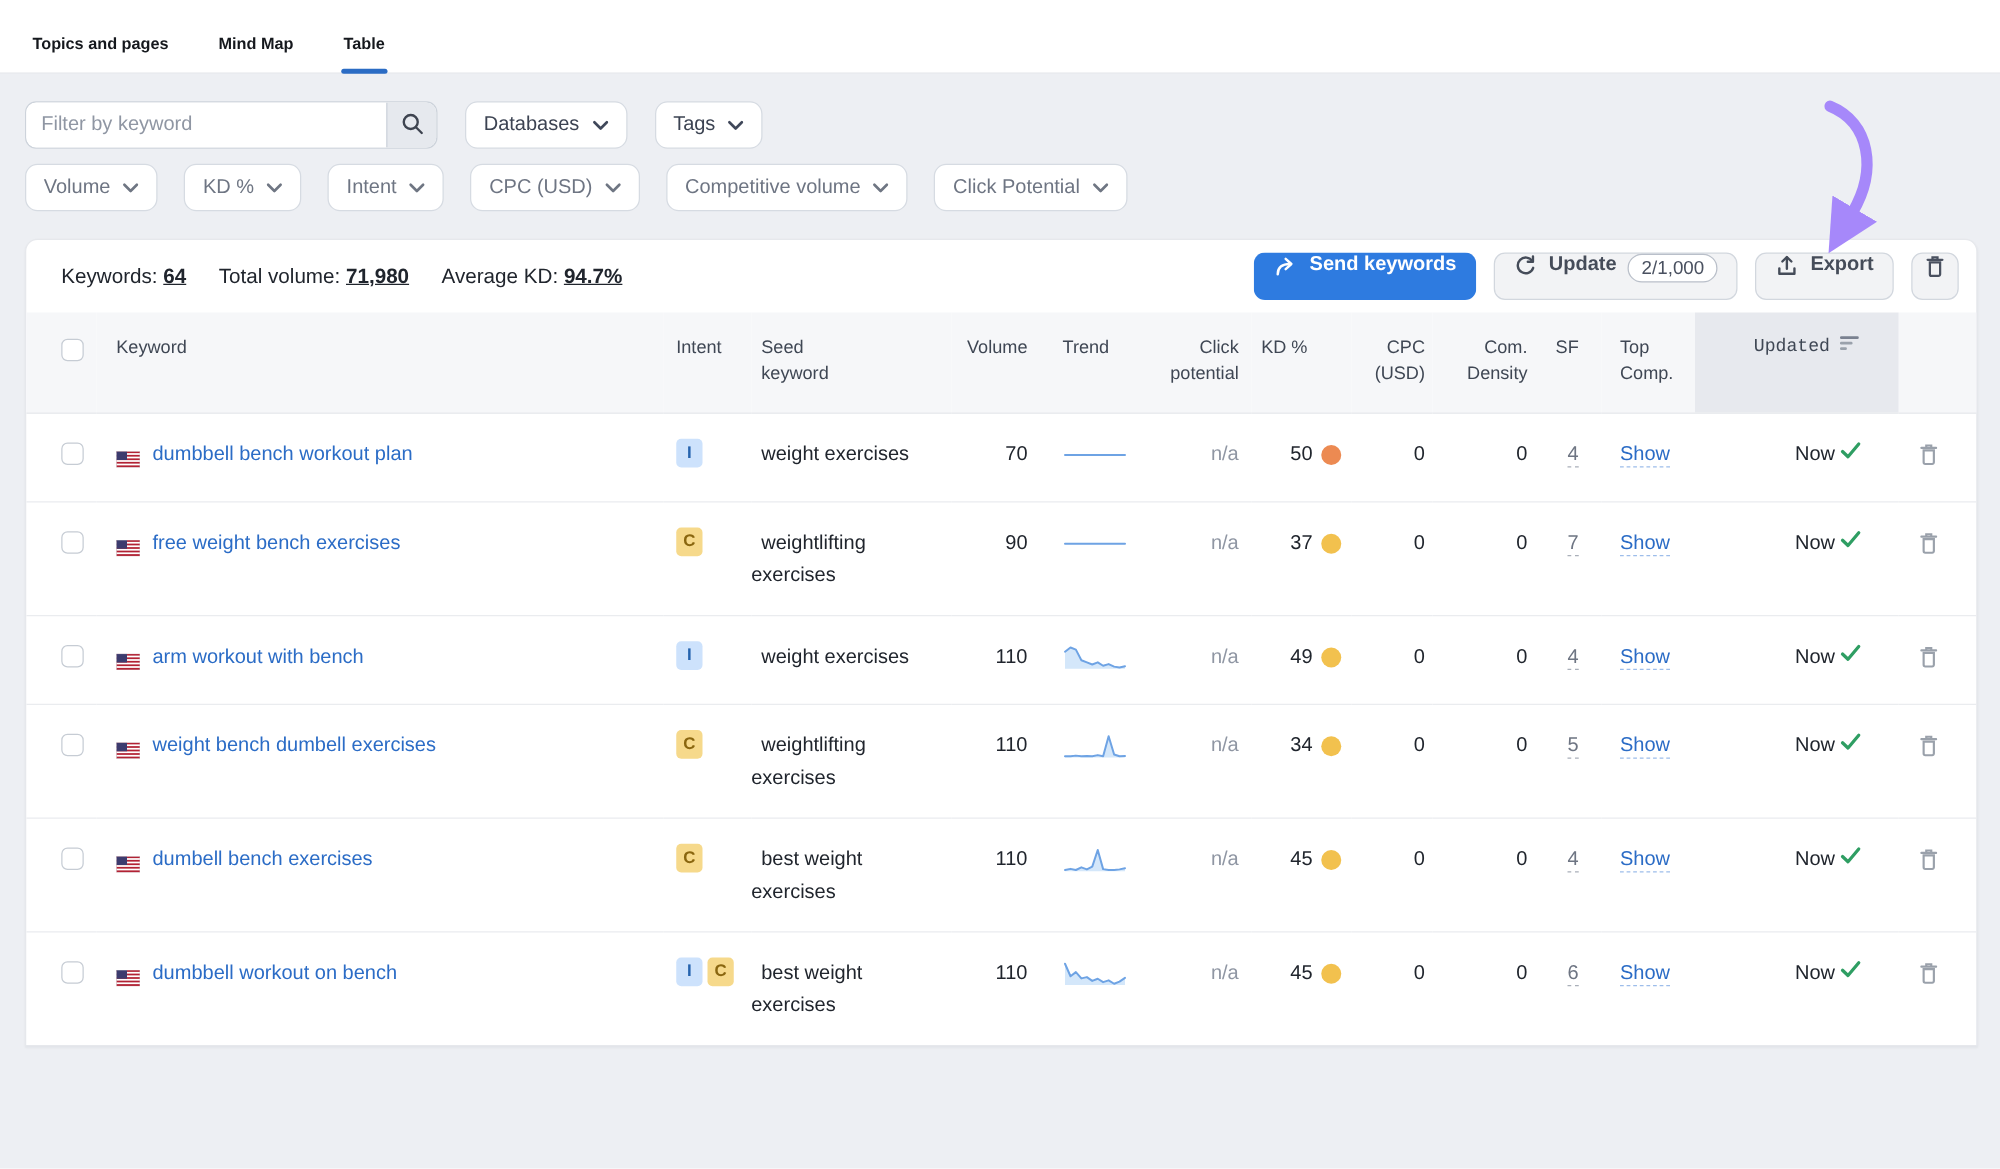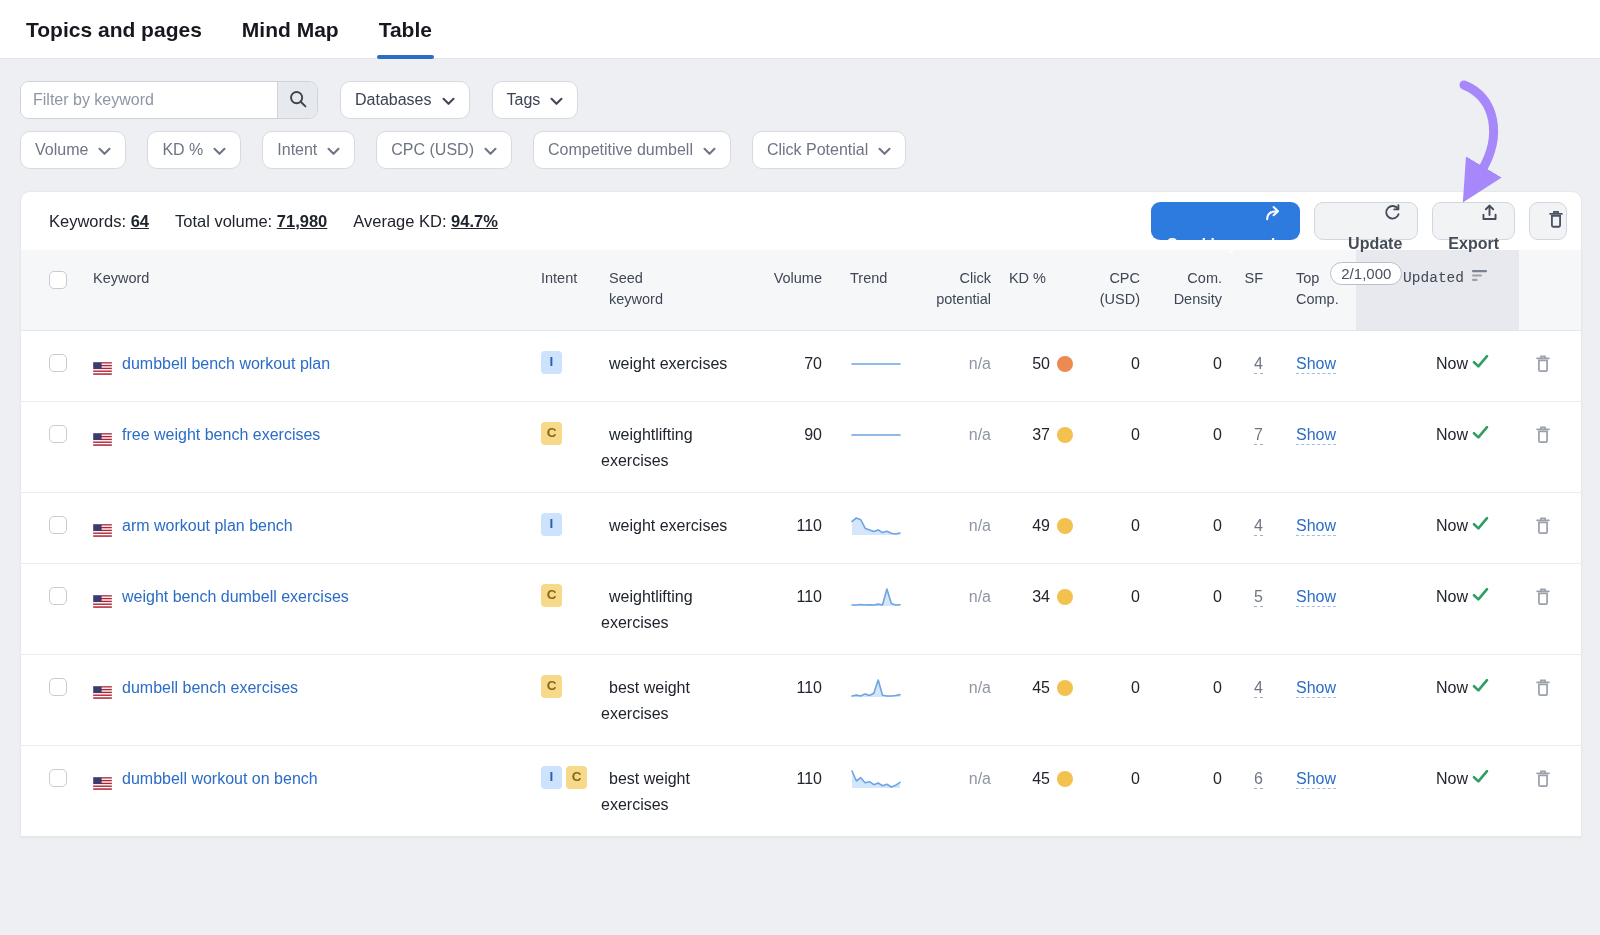--- a/index.html
+++ b/index.html
@@ -16,21 +16,21 @@
   .tabbar {
     background:#ffffff;
     height:59px;
     display:flex;
     align-items:flex-end;
     gap:36px;
     padding:0 0 0 24px;
     border-bottom:1px solid #e3e6ea;
   }
   .tab {
-    font-size:21px;
+    font-size:13px;
     font-weight:700;
     color:#15181d;
     padding:0 2px 16px 2px;
     position:relative;
     cursor:pointer;
     white-space:nowrap;
   }
   .tab.active::after {
     content:"";
     position:absolute;
@@ -38,21 +38,21 @@
     height:4px;
     background:#2b6cc4;
     border-radius:2px;
   }
 
   
   .filters { padding:22px 20px 0 20px; }
   .filter-row { display:flex; gap:22px; }
   .filter-row + .filter-row { margin-top:12px; gap:22px; }
   .search-group {
-    display:flex; height:38px; width:298px;
+    display:flex; height:38px; width:330px;
     border:1px solid #cdd3db; border-radius:9px;
     background:#ffffff; overflow:hidden;
   }
   .search-input {
     flex:1; border:none; outline:none;
     font-family:"Liberation Sans", sans-serif;
     font-size:16px; padding:0 12px; color:#20252d;
     background:#ffffff;
   }
   .search-input::placeholder { color:#8f96a3; }
@@ -92,28 +92,27 @@
     display:flex; align-items:center;
     padding:10px 14px 10px 28px;
     height:58px;
   }
   .stats { display:flex; gap:26px; align-items:center; }
   .stat { font-size:16.5px; color:#20252d; }
   .stat b { font-weight:700;text-decoration:underline; }
   .actions { margin-left:auto; display:flex; gap:14px; align-items:center; }
   .btn {
     height:38px;
-    display:inline-flex; align-items:flex-end; gap:9px;
+    display:inline-flex; align-items:flex-start; gap:9px;
     border-radius:9px;
     font-size:16px; font-weight:700;
     padding:0 15px;
     cursor:pointer;
     border:1px solid transparent;
     font-family:"Liberation Sans", sans-serif;
-    flex-direction:column;
   }
   .btn-primary { background:#2e7be0; color:#ffffff; }
   .btn-secondary {
     background:#f2f3f5;
     border-color:#d2d7de;
     color:#454c59;
   }
   .quota-pill {
     font-weight:400;
     font-size:15px;
@@ -252,21 +251,21 @@
               <path d="M1.5 1.8 L6.5 6.8 L11.5 1.8" fill="none" stroke="#6f7683" stroke-width="2.1" stroke-linecap="round" stroke-linejoin="round"></path>
             </svg></span>
         </div>
         <div class="chip">
           <span>CPC (USD)</span>
           <span class="chev"><svg width="13" height="9" viewBox="0 0 13 9">
               <path d="M1.5 1.8 L6.5 6.8 L11.5 1.8" fill="none" stroke="#6f7683" stroke-width="2.1" stroke-linecap="round" stroke-linejoin="round"></path>
             </svg></span>
         </div>
         <div class="chip">
-          <span>Competitive dumbell</span>
+          <span>Competitive volume</span>
           <span class="chev"><svg width="13" height="9" viewBox="0 0 13 9">
               <path d="M1.5 1.8 L6.5 6.8 L11.5 1.8" fill="none" stroke="#6f7683" stroke-width="2.1" stroke-linecap="round" stroke-linejoin="round"></path>
             </svg></span>
         </div>
         <div class="chip">
           <span>Click Potential</span>
           <span class="chev"><svg width="13" height="9" viewBox="0 0 13 9">
               <path d="M1.5 1.8 L6.5 6.8 L11.5 1.8" fill="none" stroke="#6f7683" stroke-width="2.1" stroke-linecap="round" stroke-linejoin="round"></path>
             </svg></span>
         </div>
@@ -471,21 +470,21 @@
                     <rect width="19" height="13" fill="#b22234"></rect>
                     <g fill="#ffffff">
                       <rect y="1.5" width="19" height="1.4"></rect>
                       <rect y="4.3" width="19" height="1.4"></rect>
                       <rect y="7.1" width="19" height="1.4"></rect>
                       <rect y="9.9" width="19" height="1.4"></rect>
                     </g>
                     <rect width="8.6" height="7" fill="#3c3b6e"></rect>
                     <rect width="19" height="13" fill="none" stroke="#d0d4da" stroke-width="0.5"></rect>
                   </svg></span>
-                <a class="kw-link">arm workout plan bench</a>
+                <a class="kw-link">arm workout with bench</a>
               </span>
             </td>
             <td>
               <span class="intent-badges">
                 <span class="intent-badge" style="background:#cde2fc;color:#2563ae;">I</span>
               </span>
             </td>
             <td><span class="seed">weight exercises</span></td>
             <td class="col-r" style="padding-right:6px;">110</td>
             <td style="padding-left:22px;"><span><svg class="sparkline" width="52" height="20" viewBox="0 0 52 20">

